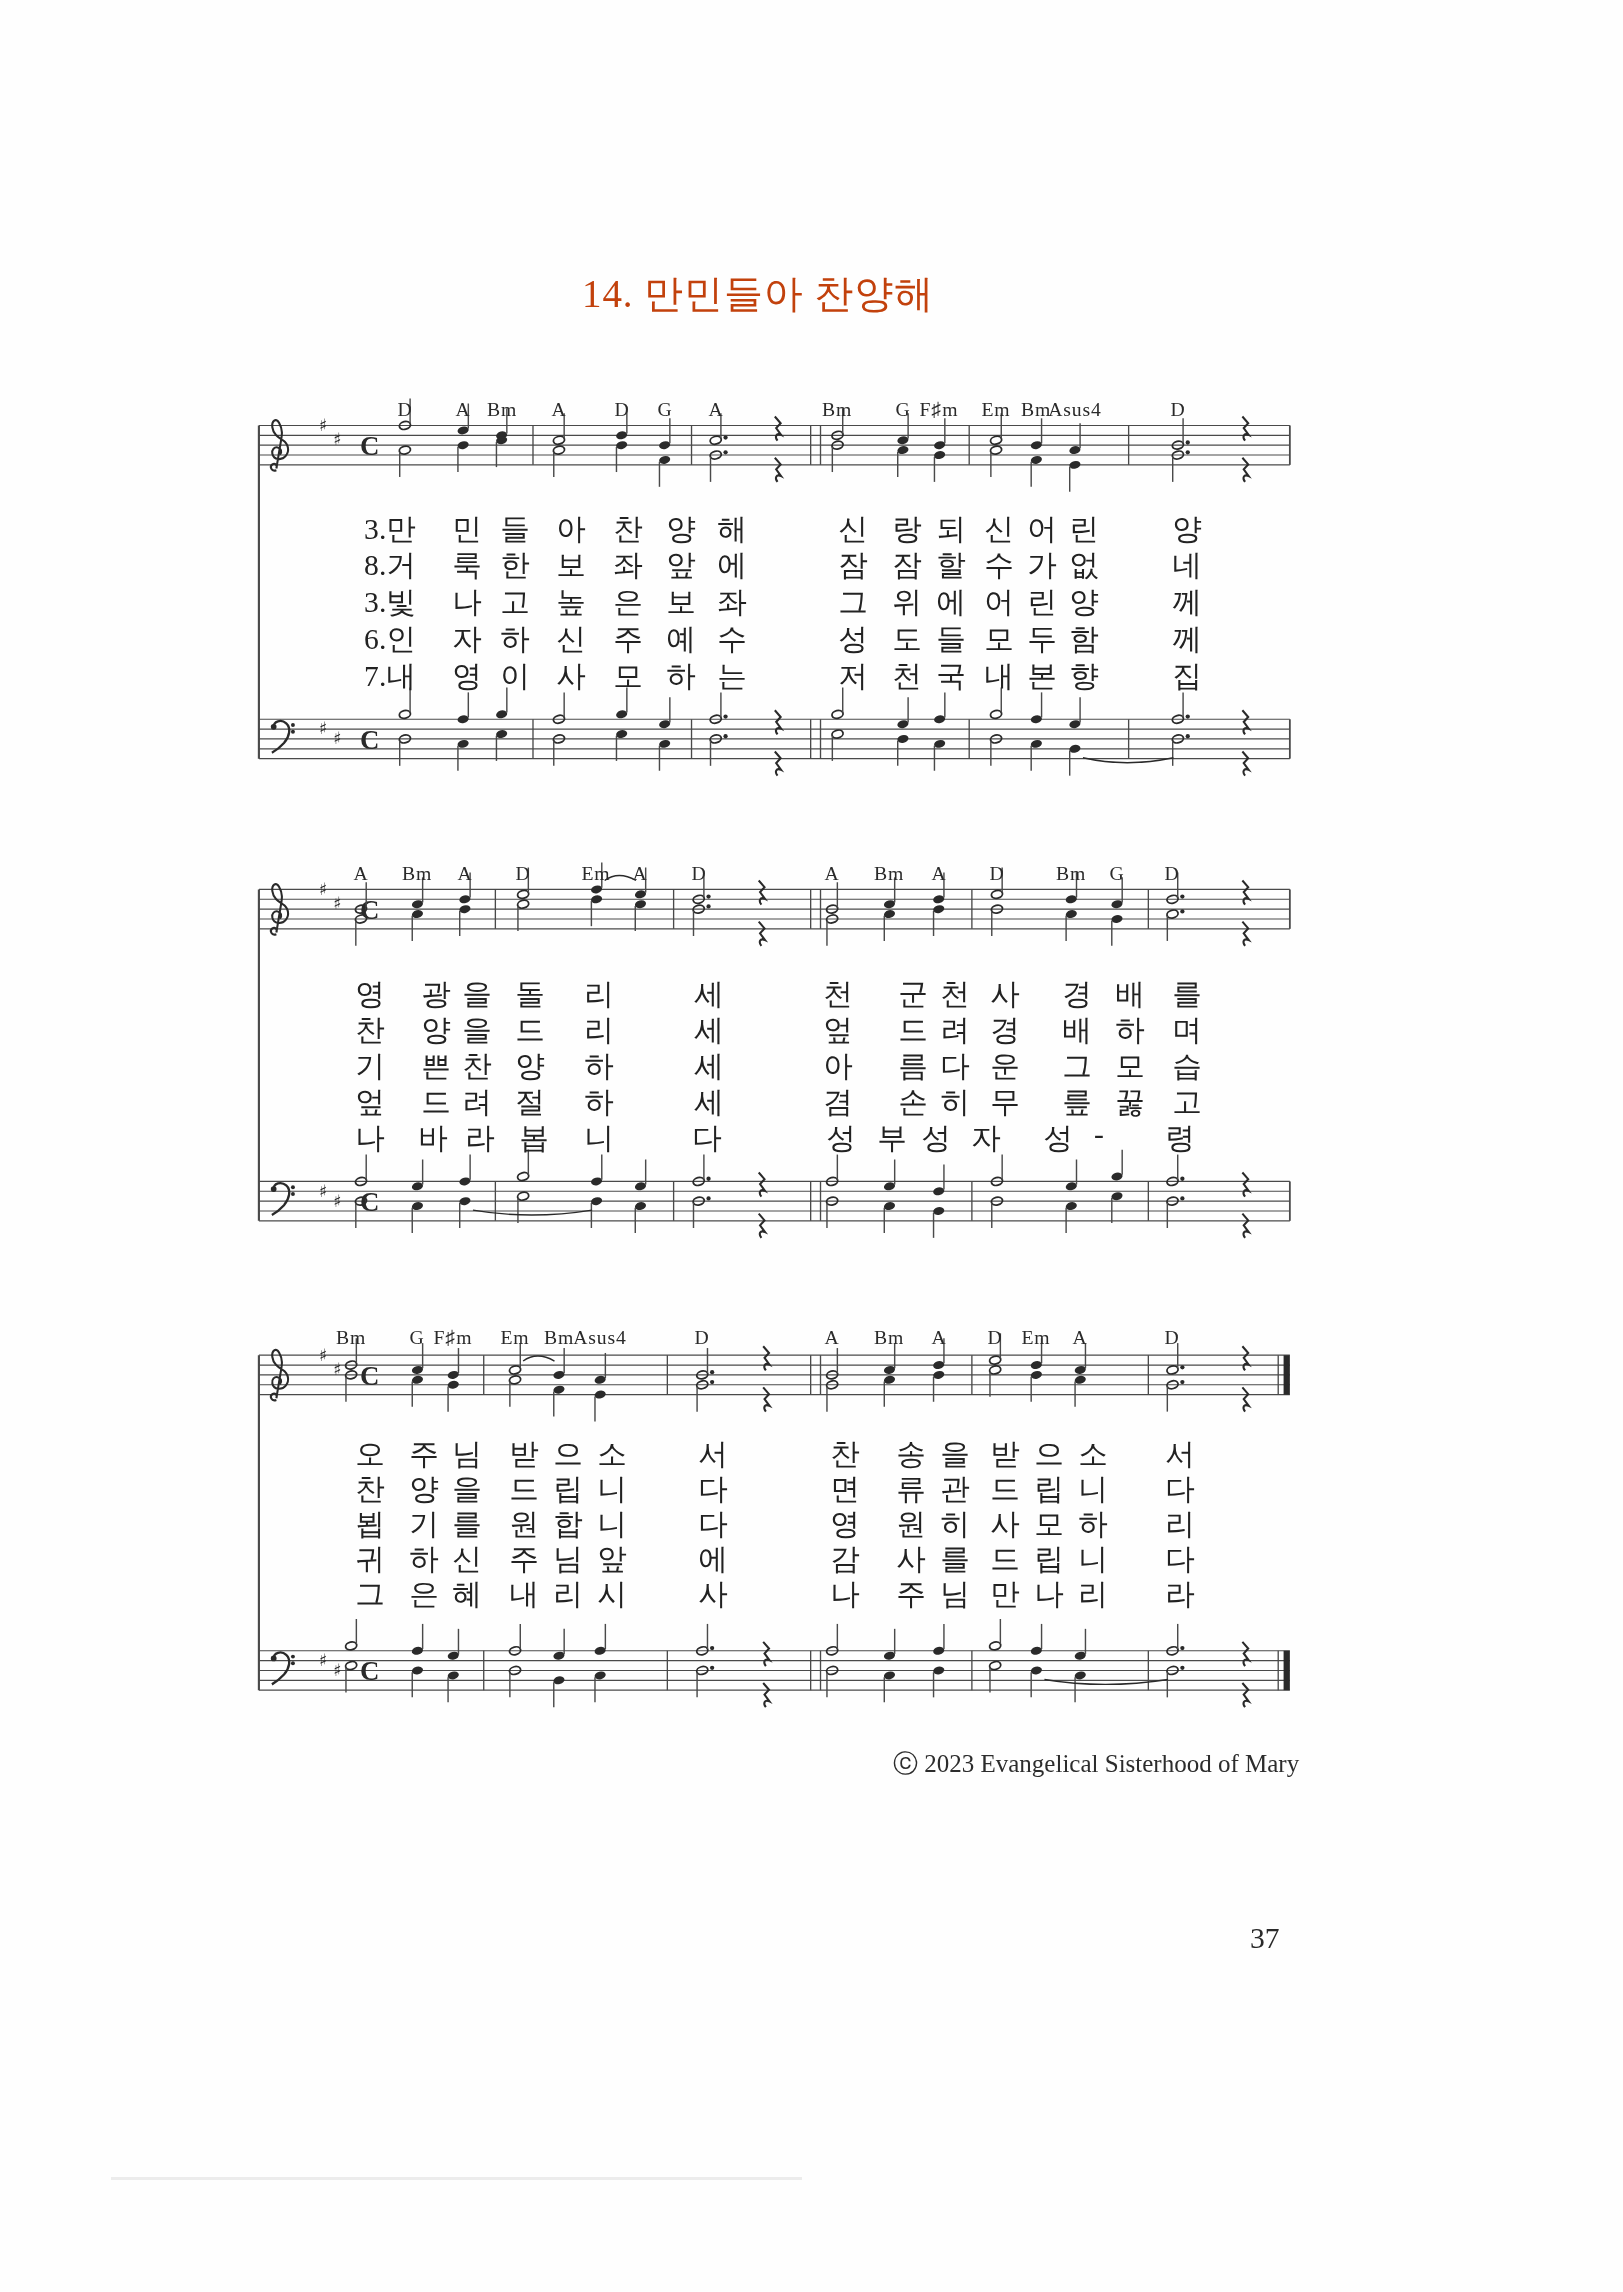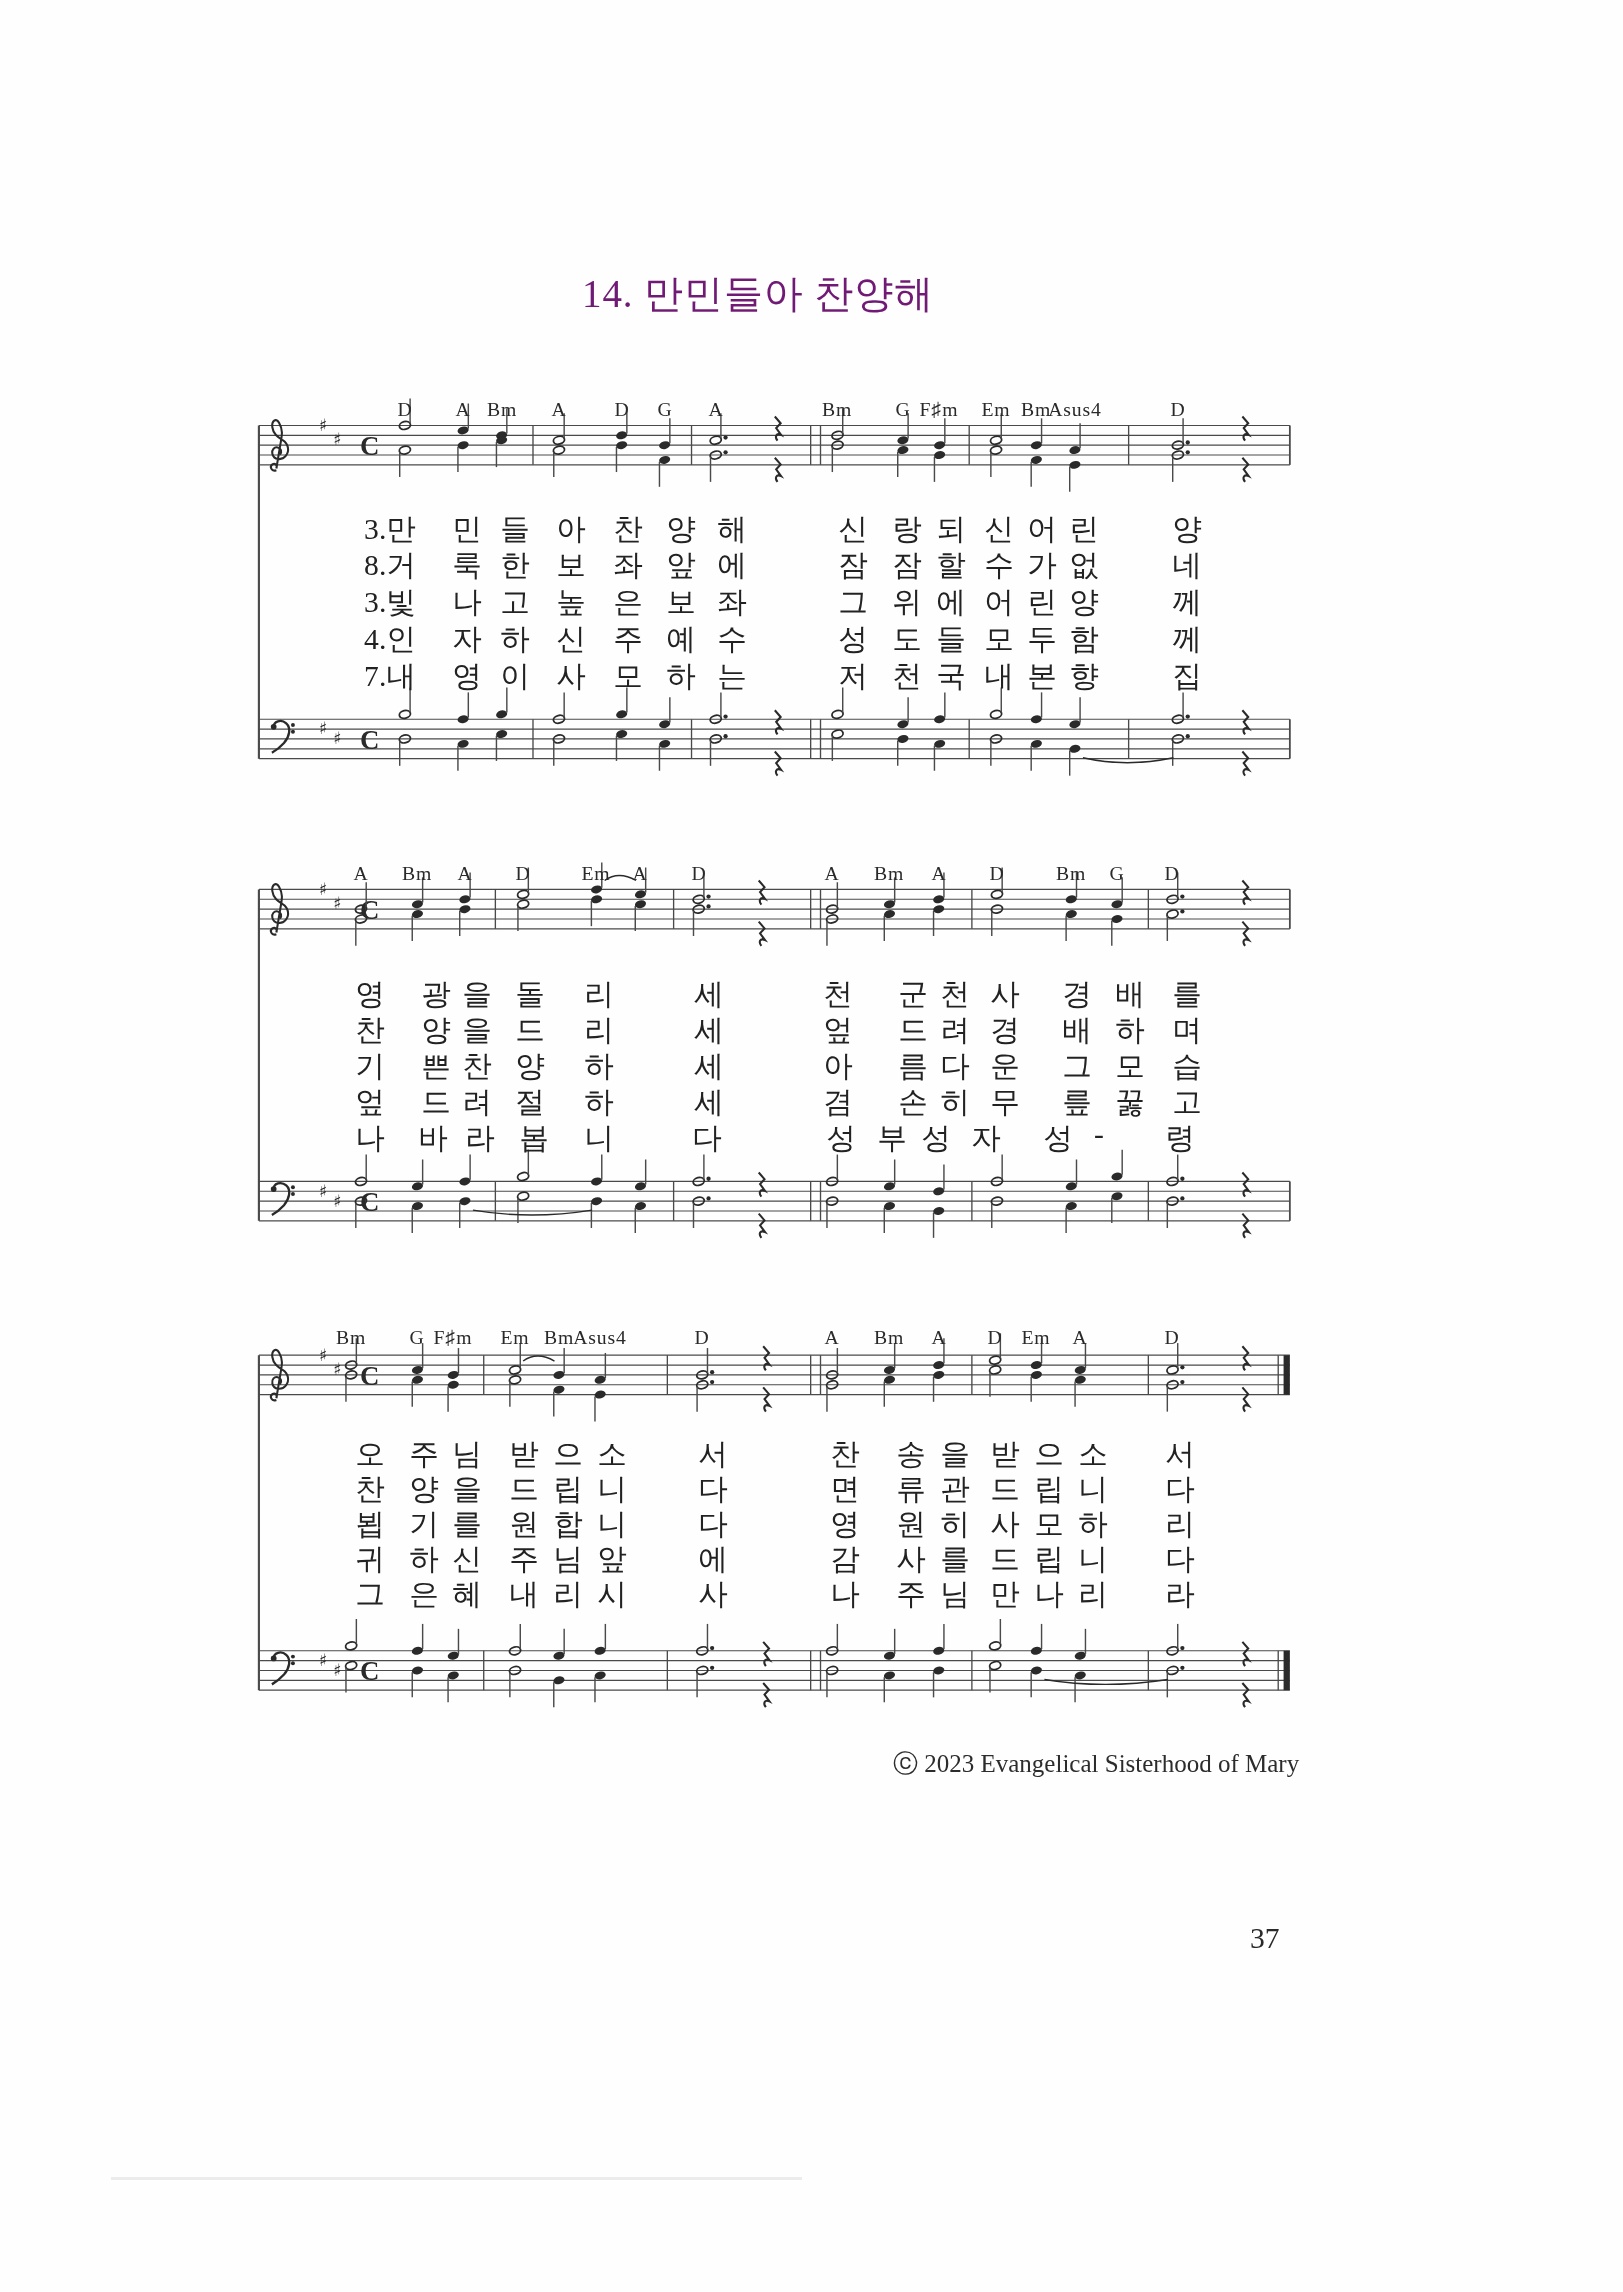--- a/index.html
+++ b/index.html
@@ -3,21 +3,21 @@
 <meta charset="utf-8">
 <style>
   html,body{margin:0;padding:0;background:#ffffff;}
   #page{
     position:relative; width:1624px; height:2293px; background:#fefefe;
     font-family:"Liberation Serif","DejaVu Serif",serif; color:#1e1e1e; overflow:hidden;
   }
   #notation{position:absolute; left:0; top:0; pointer-events:none;}
   .title{
     position:absolute; left:582px; top:267px; font-size:39px; letter-spacing:0.9px;
-    color:#701a75; white-space:nowrap;
+    color:#c2410c; white-space:nowrap;
   }
   .chord{
     position:absolute; transform:translateX(-50%); font-size:19.7px; color:#2a2a2a;
     white-space:nowrap; letter-spacing:0.9px;
   }
   .syl{
     position:absolute; transform:translateX(-50%); font-size:29.6px; color:#222;
     white-space:nowrap;
   }
   .copyright{
@@ -636,21 +636,21 @@
           <span class="syl" style="left: 732px; top: 582px;">좌</span>
           <span class="syl" style="left: 853px; top: 582px;">그</span>
           <span class="syl" style="left: 907px; top: 582px;">위</span>
           <span class="syl" style="left: 951px; top: 582px;">에</span>
           <span class="syl" style="left: 999px; top: 582px;">어</span>
           <span class="syl" style="left: 1042px; top: 582px;">린</span>
           <span class="syl" style="left: 1084px; top: 582px;">양</span>
           <span class="syl" style="left: 1187px; top: 582px;">께</span>
         </div>
         <div>
-          <span class="syl" style="left: 390px; top: 619px;">4.인</span>
+          <span class="syl" style="left: 390px; top: 619px;">6.인</span>
           <span class="syl" style="left: 467px; top: 619px;">자</span>
           <span class="syl" style="left: 515px; top: 619px;">하</span>
           <span class="syl" style="left: 571px; top: 619px;">신</span>
           <span class="syl" style="left: 628px; top: 619px;">주</span>
           <span class="syl" style="left: 681px; top: 619px;">예</span>
           <span class="syl" style="left: 732px; top: 619px;">수</span>
           <span class="syl" style="left: 853px; top: 619px;">성</span>
           <span class="syl" style="left: 907px; top: 619px;">도</span>
           <span class="syl" style="left: 951px; top: 619px;">들</span>
           <span class="syl" style="left: 999px; top: 619px;">모</span>

